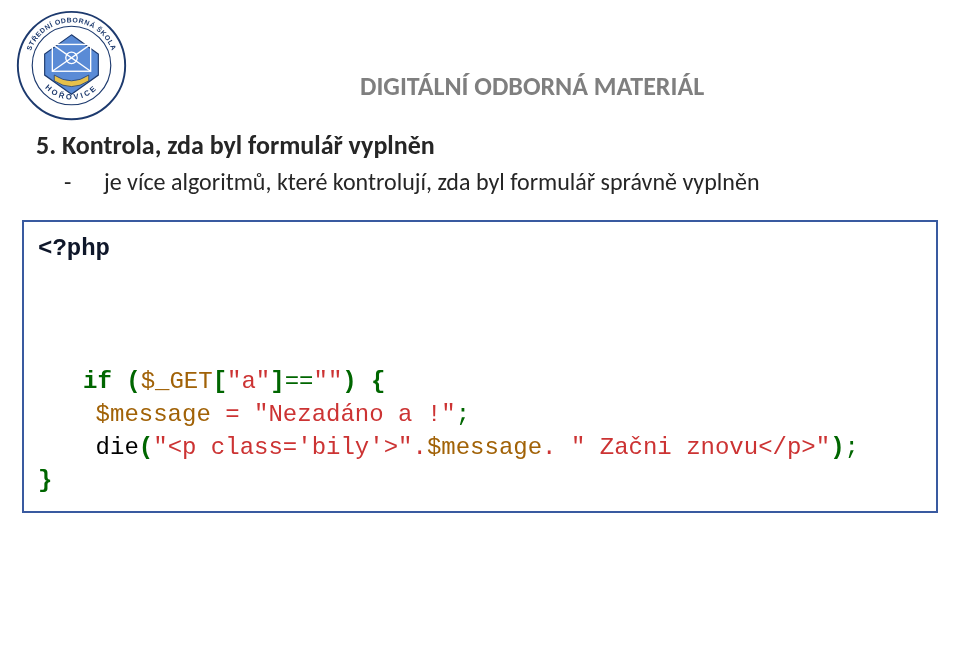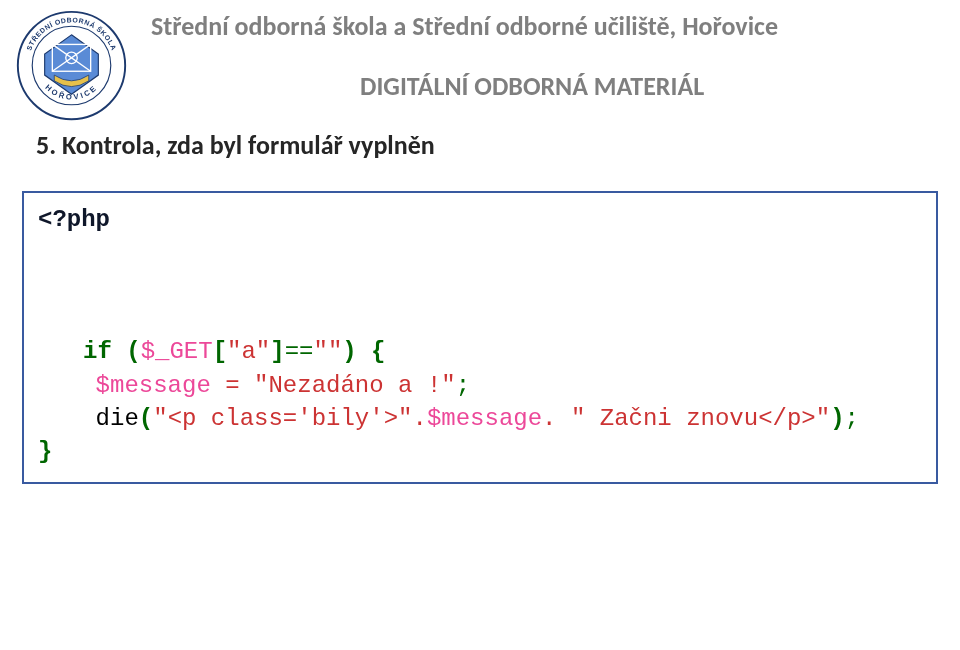--- a/index.html
+++ b/index.html
@@ -74,21 +74,21 @@
     border: 2px solid #395aa0;
     background: #ffffff;
     padding: 10px 14px 14px 14px;
     font-family: "Courier New", monospace;
     font-size: 24px;
     line-height: 1.38;
     white-space: pre;
   }
   .tok-tag { color: #0f172a; font-weight: bold; }
   .tok-kw  { color: #006600; font-weight: bold; margin-left: 45px; }
-  .tok-var { color: #ec4899; }
+  .tok-var { color: #a16207; }
   .tok-op  { color: #006600; }
   .tok-op2 { color: #cc3333; }
   .tok-str { color: #cc3333; }
   .tok-brace { color: #006600; font-weight: bold; }
   .tok-fn { color: #000000; text-align: right; }
   .tok-idx { color: #006600; font-weight: bold; }
 </style>
 </head>
 <body>
 
@@ -109,29 +109,29 @@
       </text>
 
       <polygon points="60,28 88,48 88,70 60,90 32,70 32,48" fill="#5a8bd6" stroke="#1d3a6e" stroke-width="1.2"></polygon>
       <rect x="40" y="38" width="40" height="28" fill="none" stroke="#ffffff" stroke-width="1.4"></rect>
       <line x1="40" y1="38" x2="80" y2="66" stroke="#ffffff" stroke-width="1.4"></line>
       <line x1="80" y1="38" x2="40" y2="66" stroke="#ffffff" stroke-width="1.4"></line>
       <circle cx="60" cy="52" r="6" fill="none" stroke="#ffffff" stroke-width="1.4"></circle>
       <path d="M 42,70 Q 60,82 78,70 L 78,76 Q 60,88 42,76 Z" fill="#e7c14b" stroke="#1d3a6e" stroke-width="0.8"></path>
     </svg>
   </div>
-  <div class="header-title">Střední odborná škola a Střední odborné učiliště, Hořovice</div>
 </div>
 
 <div class="subhead">DIGITÁLNÍ ODBORNÁ MATERIÁL</div>
 
 <div class="section-title">5. Kontrola, zda byl formulář vyplněn</div>
 
 <div class="body-text">
   <ul>
+    <li>je více algoritmů, které kontrolují, zda byl formulář správně vyplněn</li>
   </ul>
 </div>
 
 <div class="code-frame"><span class="tok-tag">&lt;?php</span>
 
 
 
 <span class="tok-kw">if</span> <span class="tok-brace">(</span><span class="tok-var">$_GET</span><span class="tok-idx">[</span><span class="tok-str">"a"</span><span class="tok-idx">]</span><span class="tok-op">==</span><span class="tok-str">""</span><span class="tok-brace">)</span> <span class="tok-brace">{</span>
     <span class="tok-var">$message</span> <span class="tok-op2">=</span> <span class="tok-str">"Nezadáno a !"</span><span class="tok-op">;</span>
     <span class="tok-fn">die</span><span class="tok-brace">(</span><span class="tok-str">"&lt;p class='bily'&gt;"</span><span class="tok-op2">.</span><span class="tok-var">$message</span><span class="tok-op2">.</span> <span class="tok-str">" Začni znovu&lt;/p&gt;"</span><span class="tok-brace">)</span><span class="tok-op">;</span>

